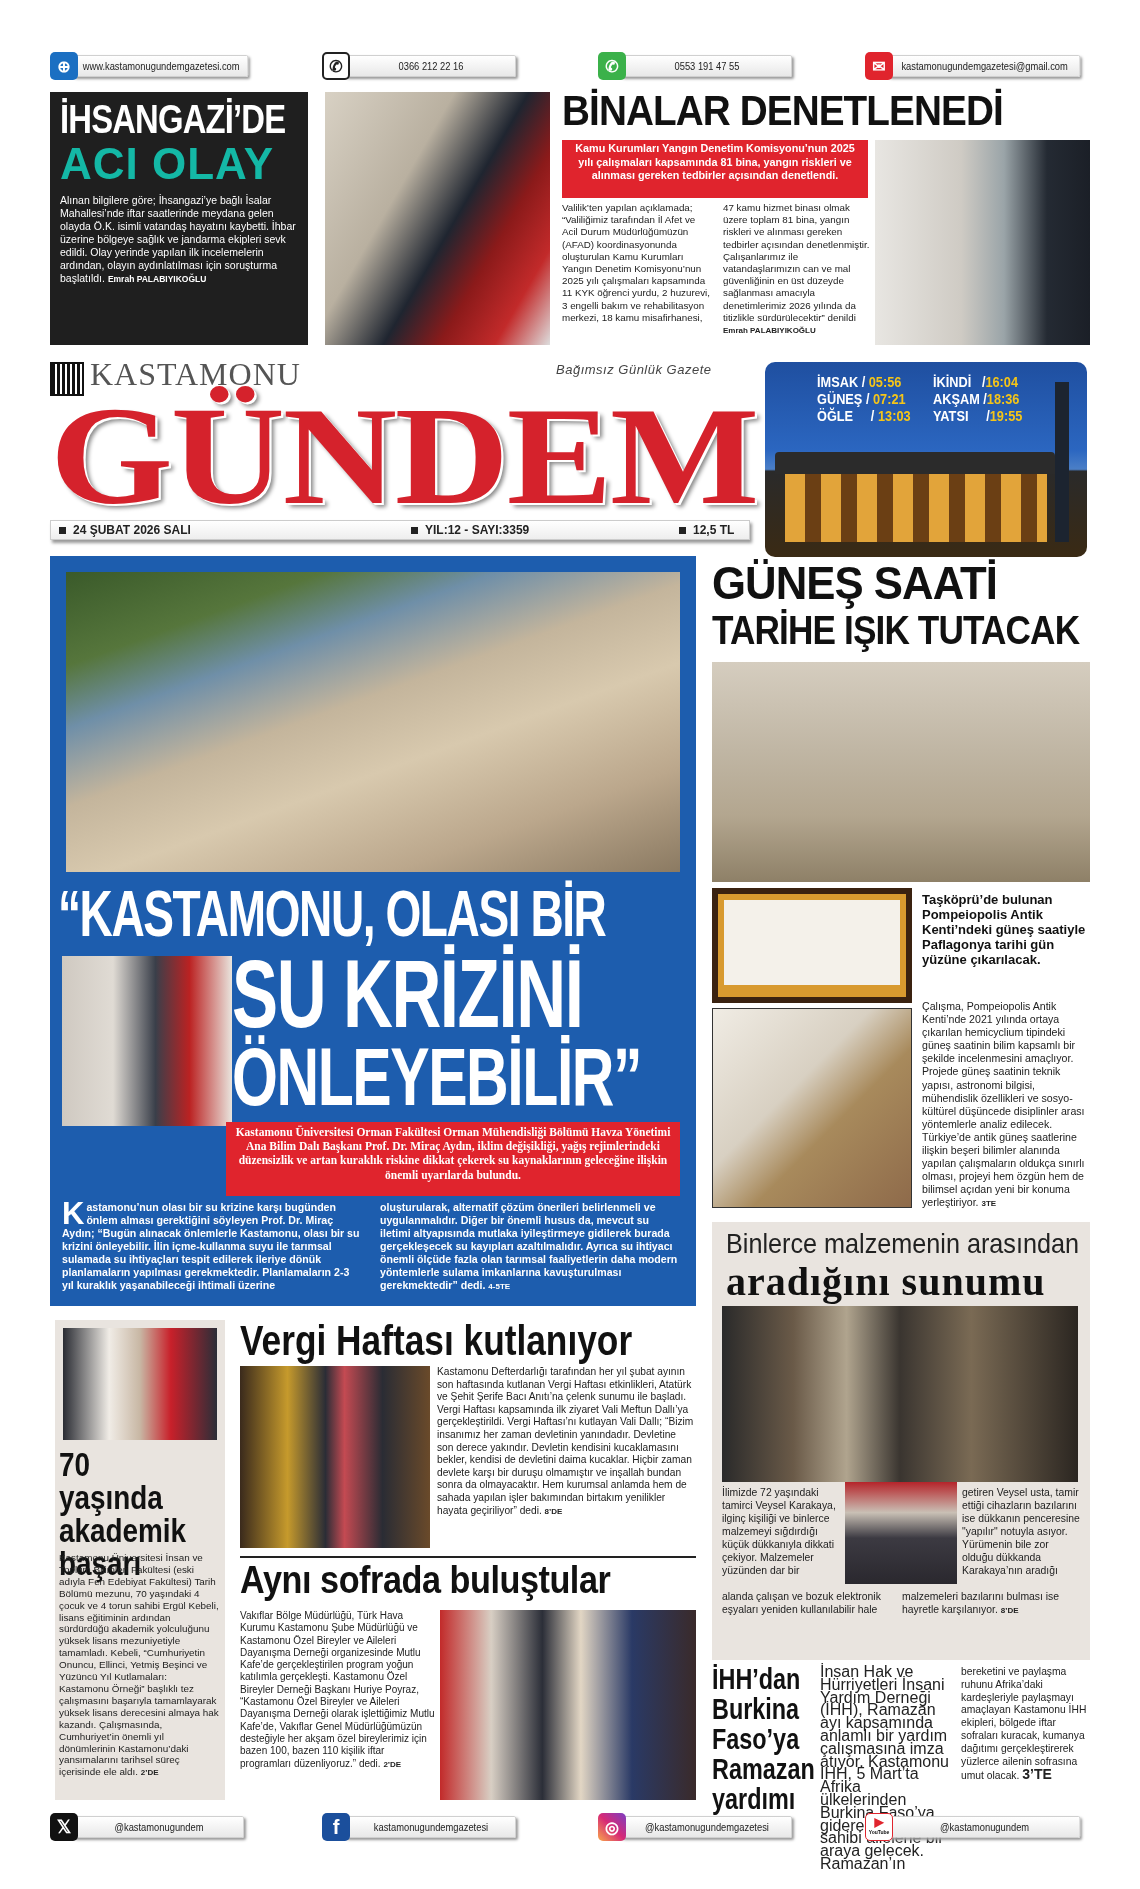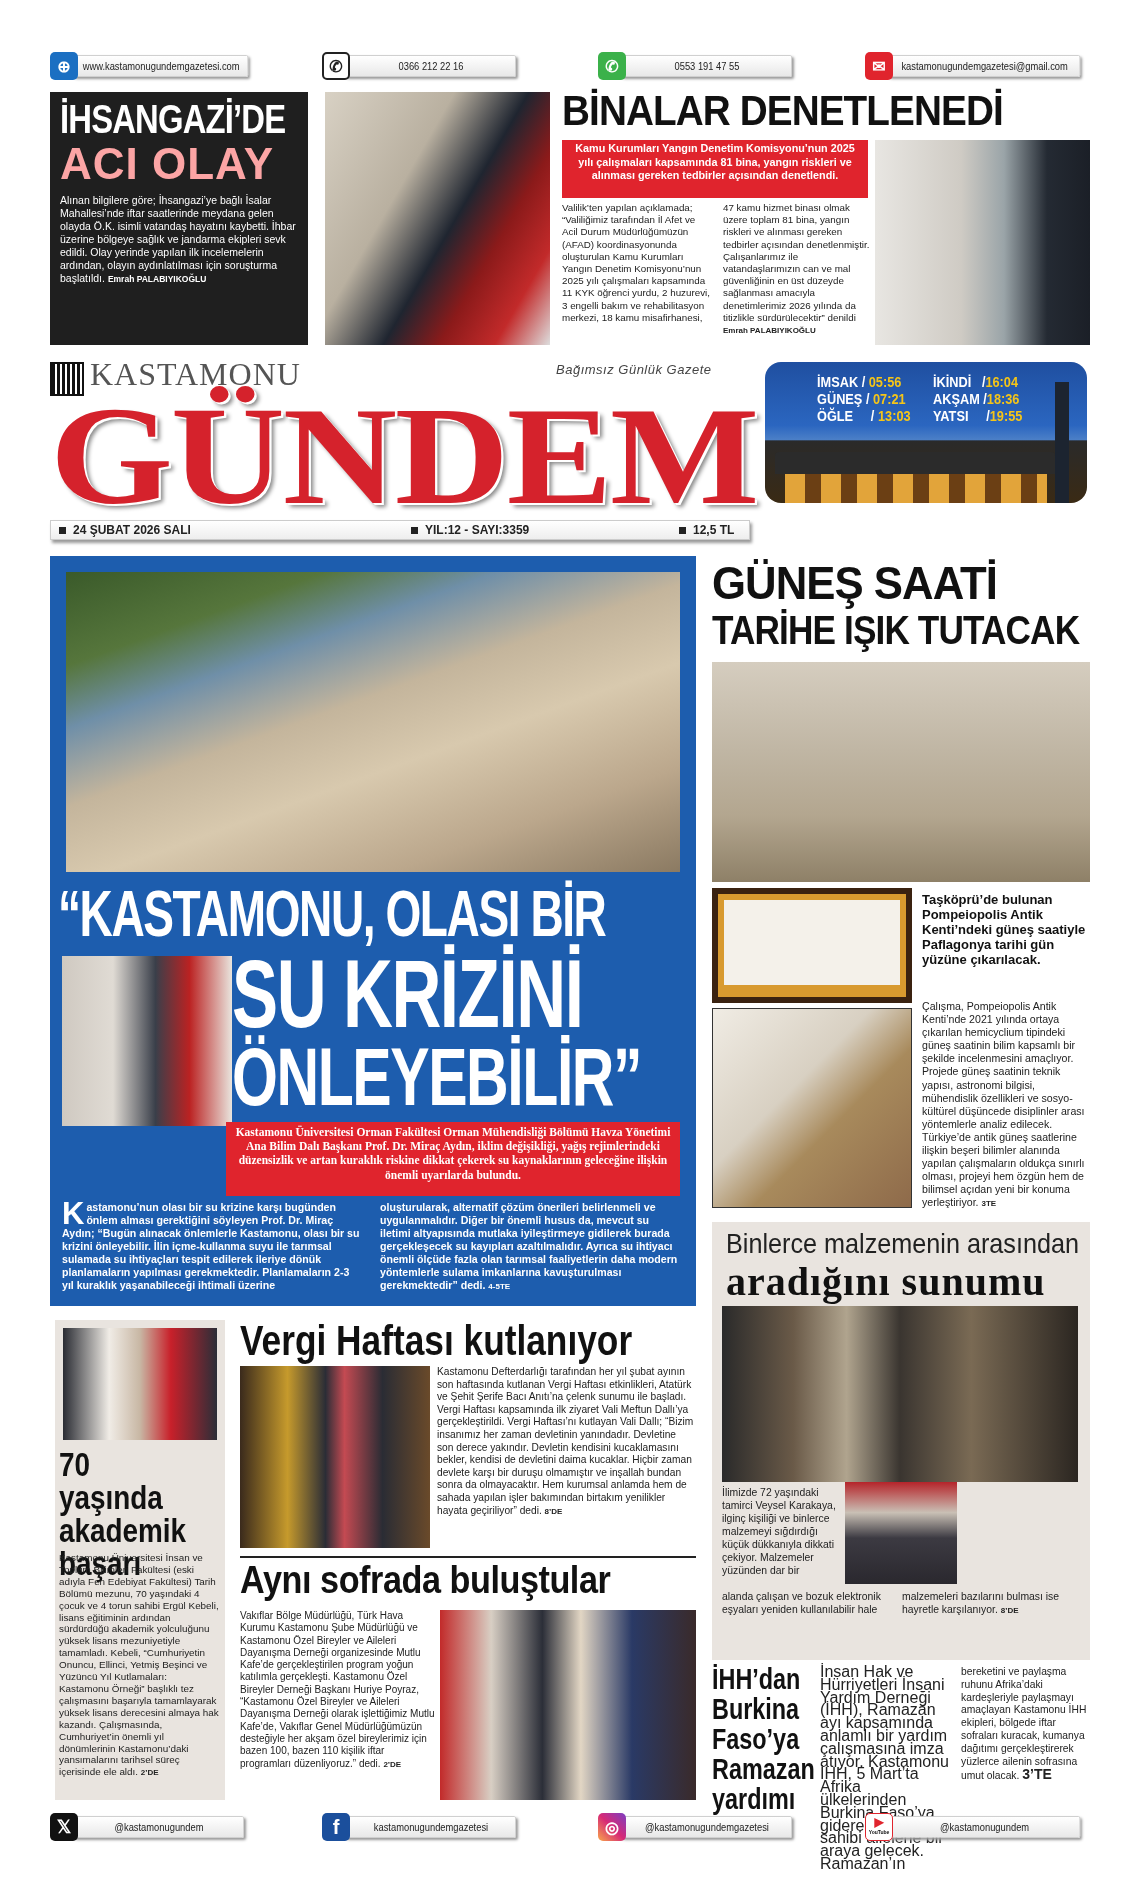--- a/index.html
+++ b/index.html
@@ -6,36 +6,36 @@
 html,body{width:1140px;height:1889px;background:#fff;overflow:hidden}
 body{position:relative;font-family:"Liberation Sans",sans-serif;color:#222}
 .abs{position:absolute}
 
 .cbar{position:absolute;top:52px;height:28px;display:flex;align-items:center}
 .cicon{width:28px;height:28px;border-radius:5px;display:flex;align-items:center;justify-content:center;color:#fff;font-weight:bold;font-size:16px;flex:none;z-index:2}
 .cbox{height:22px;margin-left:-4px;background:linear-gradient(#fff,#e8e8e8);border:1px solid #ccc;border-radius:2px;box-shadow:2px 2px 3px #999;display:flex;align-items:center;justify-content:center;font-family:"Liberation Sans Narrow","Liberation Sans",sans-serif;font-size:11px;color:#222;transform:scaleX(.85);transform-origin:left center}
 
 .blackbox{left:50px;top:92px;width:258px;height:253px;background:#1f1f1f;color:#fff;padding:6px 10px}
 .blk-h1{font-family:"Liberation Sans",sans-serif;font-weight:bold;font-size:40px;line-height:42px;color:#fff;letter-spacing:-1px;transform:scaleX(.82);transform-origin:left;white-space:nowrap}
-.blk-h2{font-weight:bold;font-size:44px;line-height:48px;color:#fca5a5;letter-spacing:1px}
+.blk-h2{font-weight:bold;font-size:44px;line-height:48px;color:#14b8a6;letter-spacing:1px}
 .blk-p{font-size:10.5px;line-height:13px;margin-top:8px}
 .byline{font-size:8.5px;font-weight:bold}
 
 .photo{position:absolute;overflow:hidden}
 .bh{font-weight:bold;color:#111;font-size:43px;letter-spacing:-1px;white-space:nowrap}
 .redbox{background:#e0242d;color:#fff;font-weight:bold;text-align:center}
 .col{font-size:10.3px;line-height:13px;color:#222}
 
 .kast{font-family:"Liberation Serif",serif;font-size:32px;color:#555;letter-spacing:1px}
 .gundem{font-family:"Liberation Serif",serif;font-weight:bold;font-size:140px;line-height:140px;color:#d5222c;letter-spacing:-2px;text-shadow:2px 2px 0 #fff,4px 4px 4px #888;transform:scaleX(1.13);transform-origin:left}
 .slogan{font-style:italic;font-size:13px;color:#444;letter-spacing:.5px}
 .infobar{left:50px;top:520px;width:700px;height:20px;background:linear-gradient(#fff,#eee);border:1px solid #ccc;box-shadow:2px 3px 3px #999;font-family:Liberation Sans, sans-serif;font-weight:bold;font-size:12px;display:flex;align-items:center}
 .sq{display:inline-block;width:7px;height:7px;background:#222;margin-right:7px}
 
-.prayer{left:765px;top:362px;width:322px;height:141px;border-radius:16px;overflow:hidden;background:linear-gradient(#1f4fa0 0%,#2b66c0 45%,#4b7fc7 55%,#2a2a2a 56%,#3a2a14 100%)}
+.prayer{left:765px;top:362px;width:322px;height:195px;border-radius:10px;overflow:hidden;background:linear-gradient(#1f4fa0 0%,#2b66c0 45%,#4b7fc7 55%,#2a2a2a 56%,#3a2a14 100%)}
 .pt{font-weight:bold;font-size:15px;line-height:16px;color:#fff;transform:scaleX(.85);transform-origin:left;white-space:nowrap}
 .pt .y{color:#f5c518}
 
 .bluebox{left:50px;top:556px;width:646px;height:750px;background:#1d5dae}
 .prof{background:#fff;color:#111;font-size:36px;font-weight:normal;padding:0 8px;white-space:nowrap;letter-spacing:.5px}
 .bigq{color:#fff;font-weight:bold;white-space:nowrap;letter-spacing:-2px;transform-origin:left}
 .bcol{color:#fff;font-size:10.6px;line-height:13px;font-weight:bold}
 
 .gs1{font-weight:bold;font-size:46px;color:#111;letter-spacing:-1px;white-space:nowrap;transform:scaleX(.95);transform-origin:left}
 .gs2{font-weight:bold;font-size:40px;color:#111;letter-spacing:-1px;white-space:nowrap;transform:scaleX(.88);transform-origin:left}
@@ -121,20 +121,21 @@
 <div class="photo" style="left:712px;top:1008px;width:200px;height:200px;background:linear-gradient(135deg,#f0ece4 0%,#d8d0c2 40%,#a88a5c 60%,#8e6a4a 100%);border:1px solid #333"></div>
 <div class="abs" style="left:922px;top:892px;width:168px;font-size:13px;line-height:15px;font-weight:bold;color:#111">Taşköprü’de bulunan Pompeiopolis Antik Kenti’ndeki güneş saatiyle Paflagonya tarihi gün yüzüne çıkarılacak.</div>
 <div class="abs col" style="left:922px;top:1000px;width:170px;font-size:10.6px;line-height:13.1px"><span>Çalışma, Pompeiopolis Antik Kenti’nde 2021 yılında ortaya çıkarılan hemicyclium tipindeki güneş saatinin bilim kapsamlı bir şekilde incelenmesini amaçlıyor. Projede güneş saatinin teknik yapısı, astronomi bilgisi, mühendislik özellikleri ve sosyo-kültürel düşüncede disiplinler arası yöntemlerle analiz edilecek. Türkiye’de antik güneş saatlerine ilişkin beşeri bilimler alanında yapılan çalışmaların oldukça sınırlı olması, projeyi hem özgün hem de bilimsel açıdan yeni bir konuma yerleştiriyor.</span> <b style="font-size:8px">3TE</b></div>
 
 <div class="abs beigebox" style="left:712px;top:1222px;width:378px;height:438px">
   <div class="abs" style="left:14px;top:6px;font-size:28px;color:#222;white-space:nowrap;transform:scaleX(.9);transform-origin:left">Binlerce malzemenin arasından</div>
   <div class="abs" style="left:14px;top:36px;font-family:'Liberation Serif',serif;font-weight:bold;font-size:40px;color:#111;white-space:nowrap;letter-spacing:1px">aradığını sunumu</div>
   <div class="photo" style="left:10px;top:84px;width:356px;height:176px;background:linear-gradient(90deg,#2a2a2a 0%,#6a5a48 20%,#b0a48e 35%,#3a3530 50%,#7a6a54 70%,#2b2621 100%)"></div>
   <div class="photo" style="left:133px;top:260px;width:112px;height:102px;background:linear-gradient(180deg,#b5242a 0%,#c9c0b5 30%,#3c3a42 55%,#2a282e 100%)"></div>
   <div class="abs col" style="left:10px;top:264px;width:120px;font-size:10.4px;line-height:13px">İlimizde 72 yaşındaki tamirci Veysel Karakaya, ilginç kişiliği ve binlerce malzemeyi sığdırdığı küçük dükkanıyla dikkati çekiyor. Malzemeler yüzünden dar bir</div>
+  <div class="abs col" style="left:250px;top:264px;width:120px;font-size:10.4px;line-height:13px">getiren Veysel usta, tamir ettiği cihazların bazılarını ise dükkanın penceresine "yapılır" notuyla asıyor. Yürümenin bile zor olduğu dükkanda Karakaya’nın aradığı</div>
   <div class="abs col" style="left:10px;top:368px;width:175px;font-size:10.4px;line-height:13px">alanda çalışan ve bozuk elektronik eşyaları yeniden kullanılabilir hale</div>
   <div class="abs col" style="left:190px;top:368px;width:180px;font-size:10.4px;line-height:13px"><span>malzemeleri bazılarını bulması ise hayretle karşılanıyor.</span> <b style="font-size:8px">8’DE</b></div>
 </div>
 
 <div class="abs beigebox" style="left:55px;top:1320px;width:170px;height:480px">
   <div class="photo" style="left:8px;top:8px;width:154px;height:112px;background:linear-gradient(90deg,#2a2c33 0%,#f0ece6 30%,#c8b7a4 50%,#c8202a 70%,#2b2e38 100%)"></div>
   <div class="abs hd-narrow" style="left:4px;top:128px;width:170px;font-size:34px;line-height:33px;white-space:normal;transform:scaleX(.82)">70 yaşında akademik başarı</div>
   <div class="abs col" style="left:4px;top:232px;width:160px;font-size:9.9px;line-height:11.9px"><span>Kastamonu Üniversitesi İnsan ve Toplum Bilimleri Fakültesi (eski adıyla Fen Edebiyat Fakültesi) Tarih Bölümü mezunu, 70 yaşındaki 4 çocuk ve 4 torun sahibi Ergül Kebeli, lisans eğitiminin ardından sürdürdüğü akademik yolculuğunu yüksek lisans mezuniyetiyle tamamladı. Kebeli, “Cumhuriyetin Onuncu, Ellinci, Yetmiş Beşinci ve Yüzüncü Yıl Kutlamaları: Kastamonu Örneği” başlıklı tez çalışmasını başarıyla tamamlayarak yüksek lisans derecesini almaya hak kazandı. Çalışmasında, Cumhuriyet’in önemli yıl dönümlerinin Kastamonu’daki yansımalarını tarihsel süreç içerisinde ele aldı.</span> <b style="font-size:8px">2’DE</b></div>
 </div>
 

